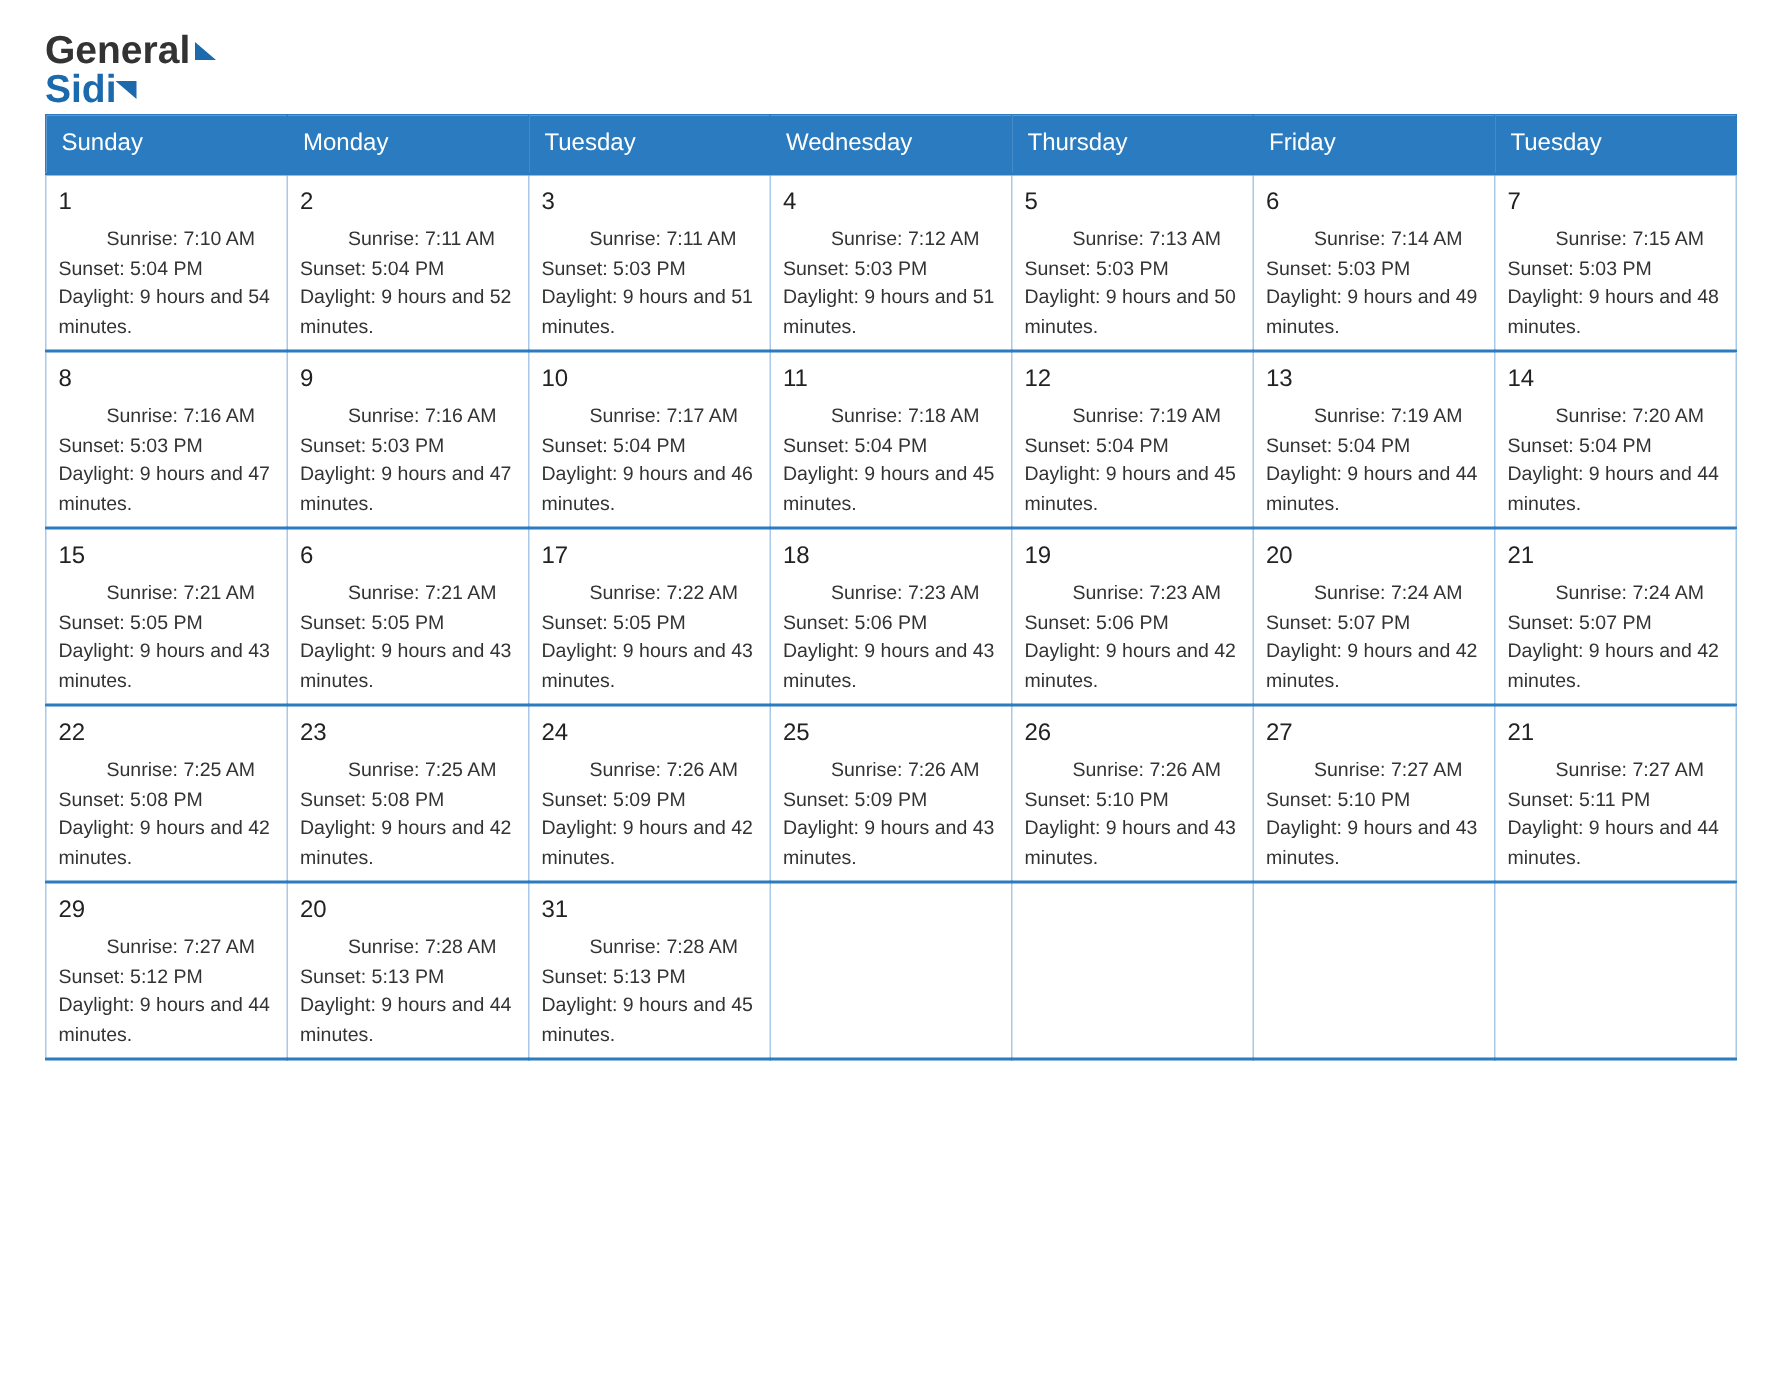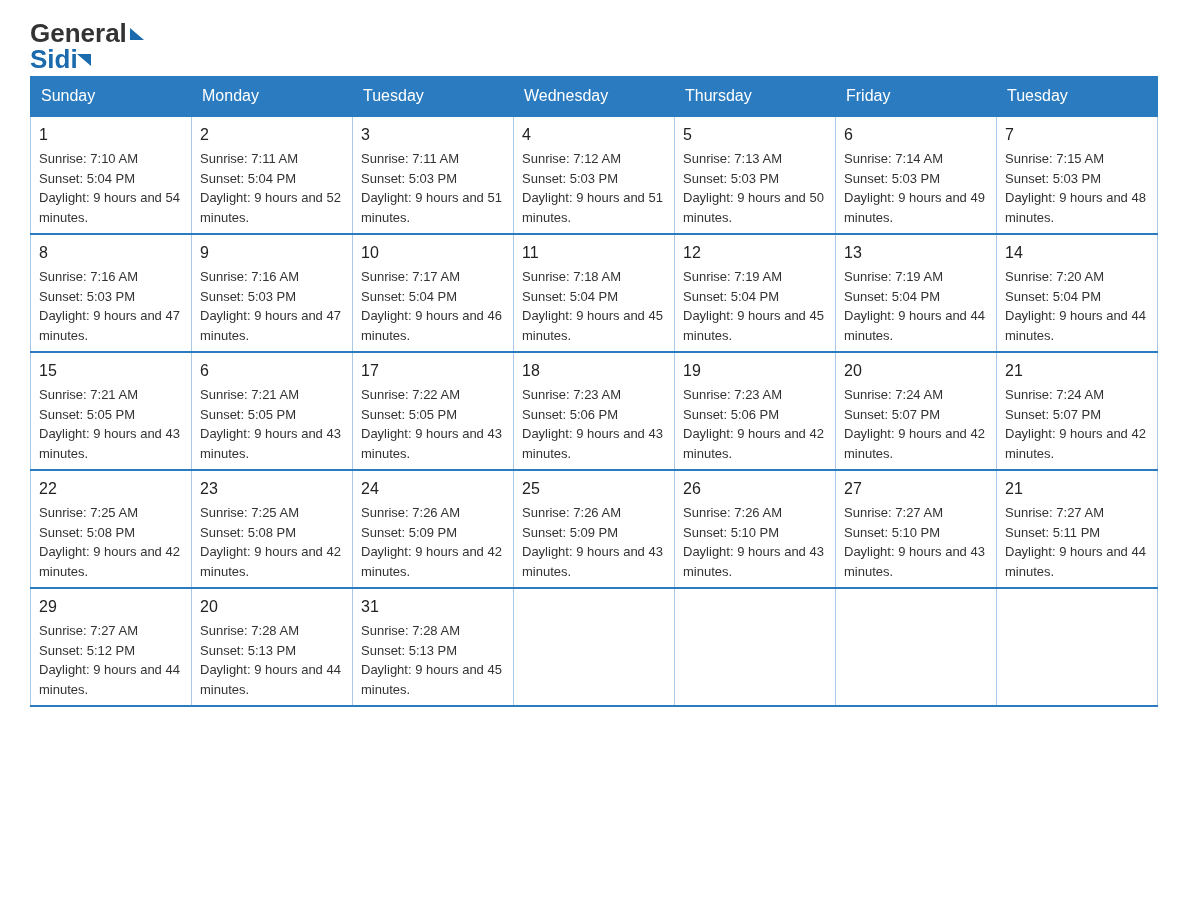--- a/index.html
+++ b/index.html
@@ -71,20 +71,21 @@
       font-size: 16px;
       font-weight: 500;
       color: #222;
       display: block;
       margin-bottom: 2px;
     }
     .day-info {
       font-size: 13px;
       color: #333;
       line-height: 1.5;
+      margin-left: 32px;
     }
     .empty-cell {
       background: #fff;
     }
     .logo-wrapper {
       line-height: 1;
     }
     .logo-line1 {
       display: flex;
       align-items: center;

